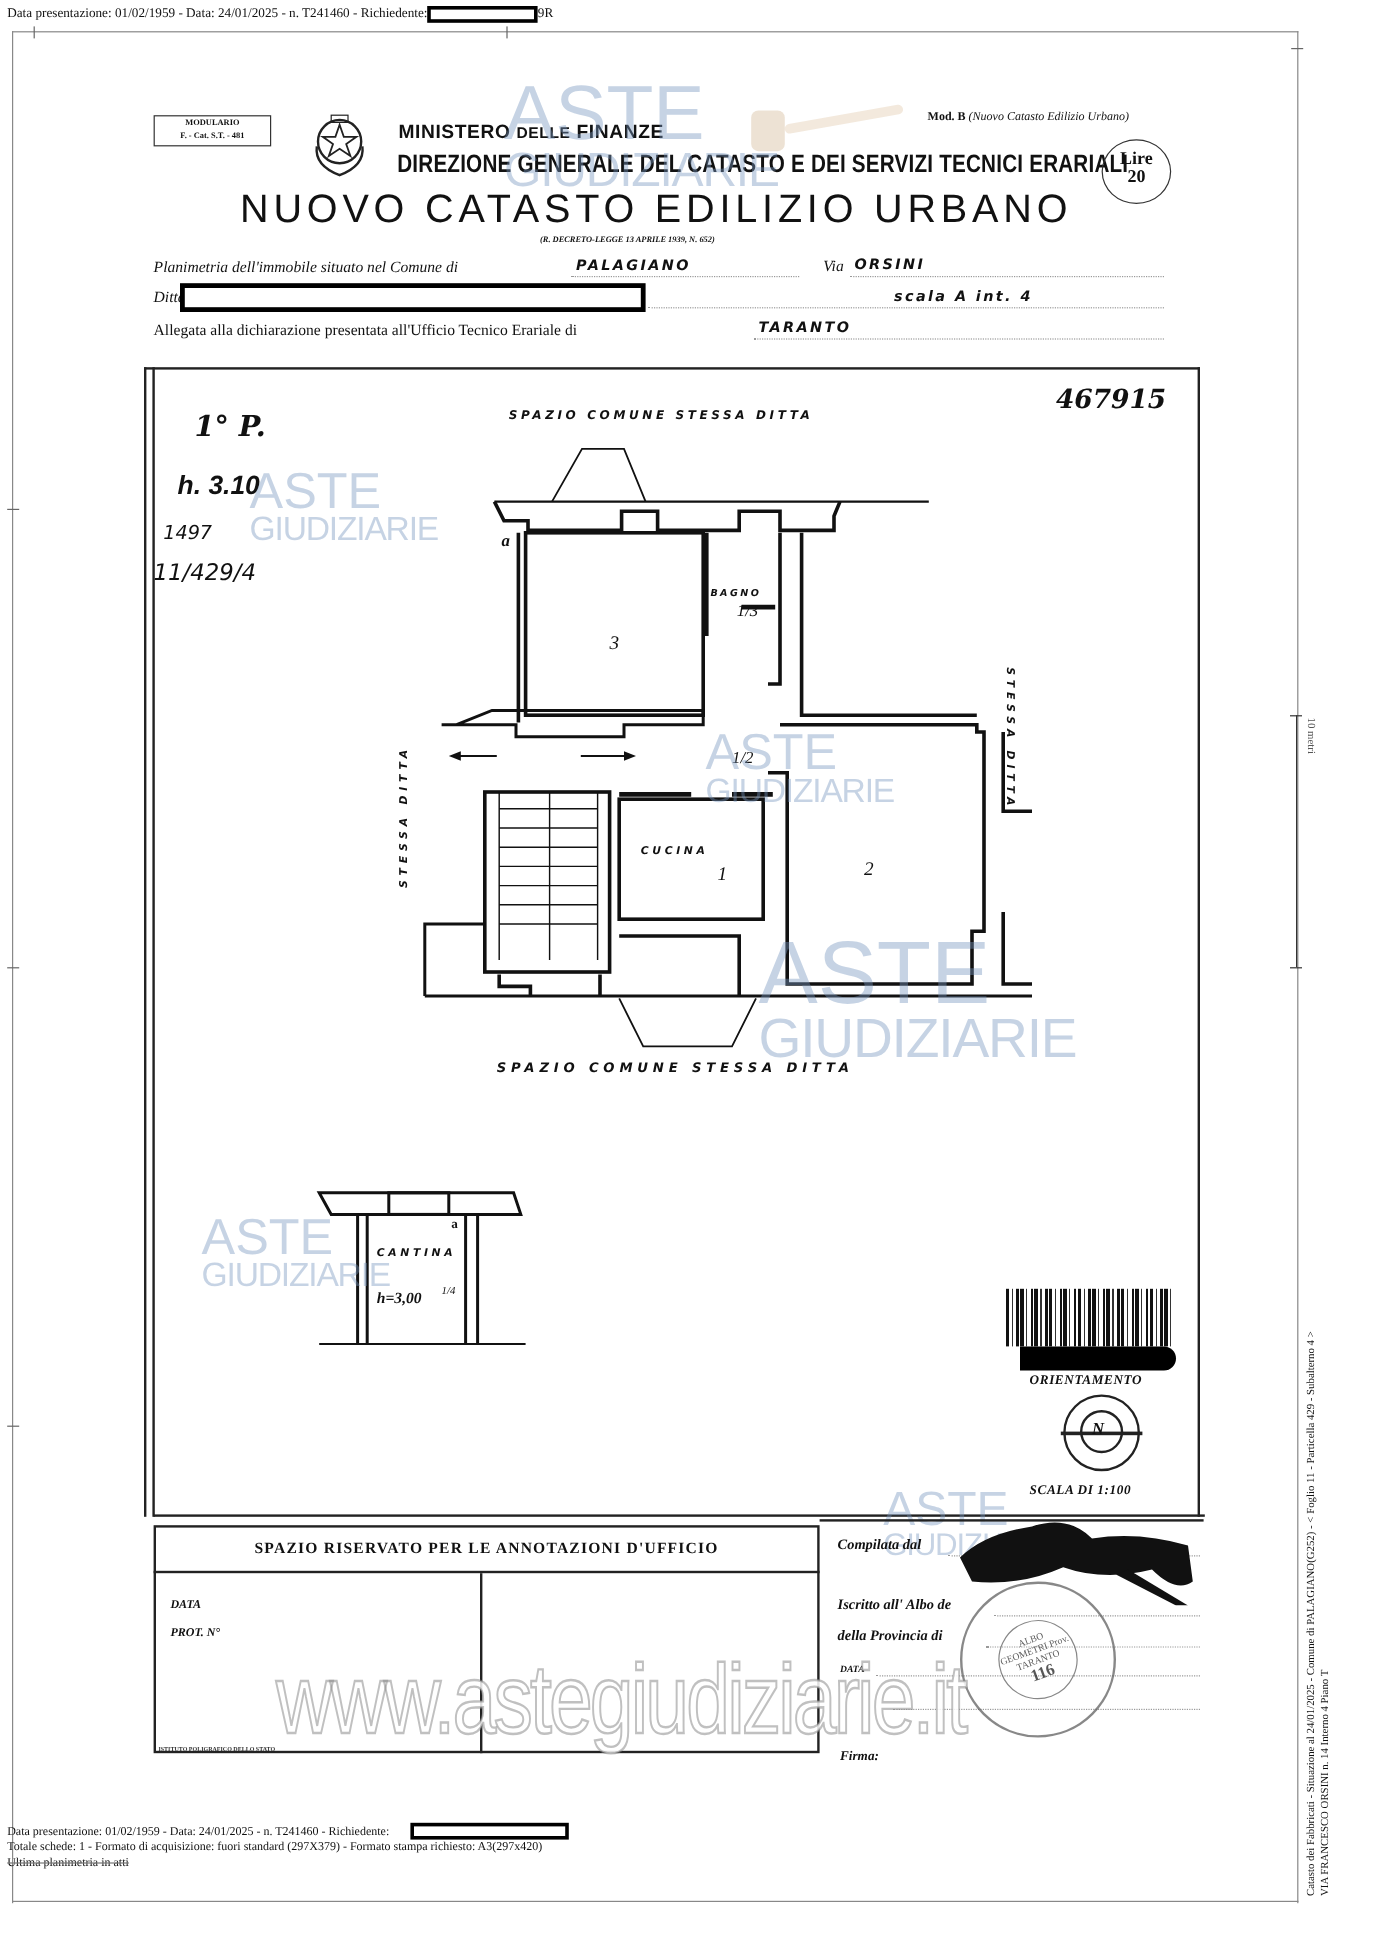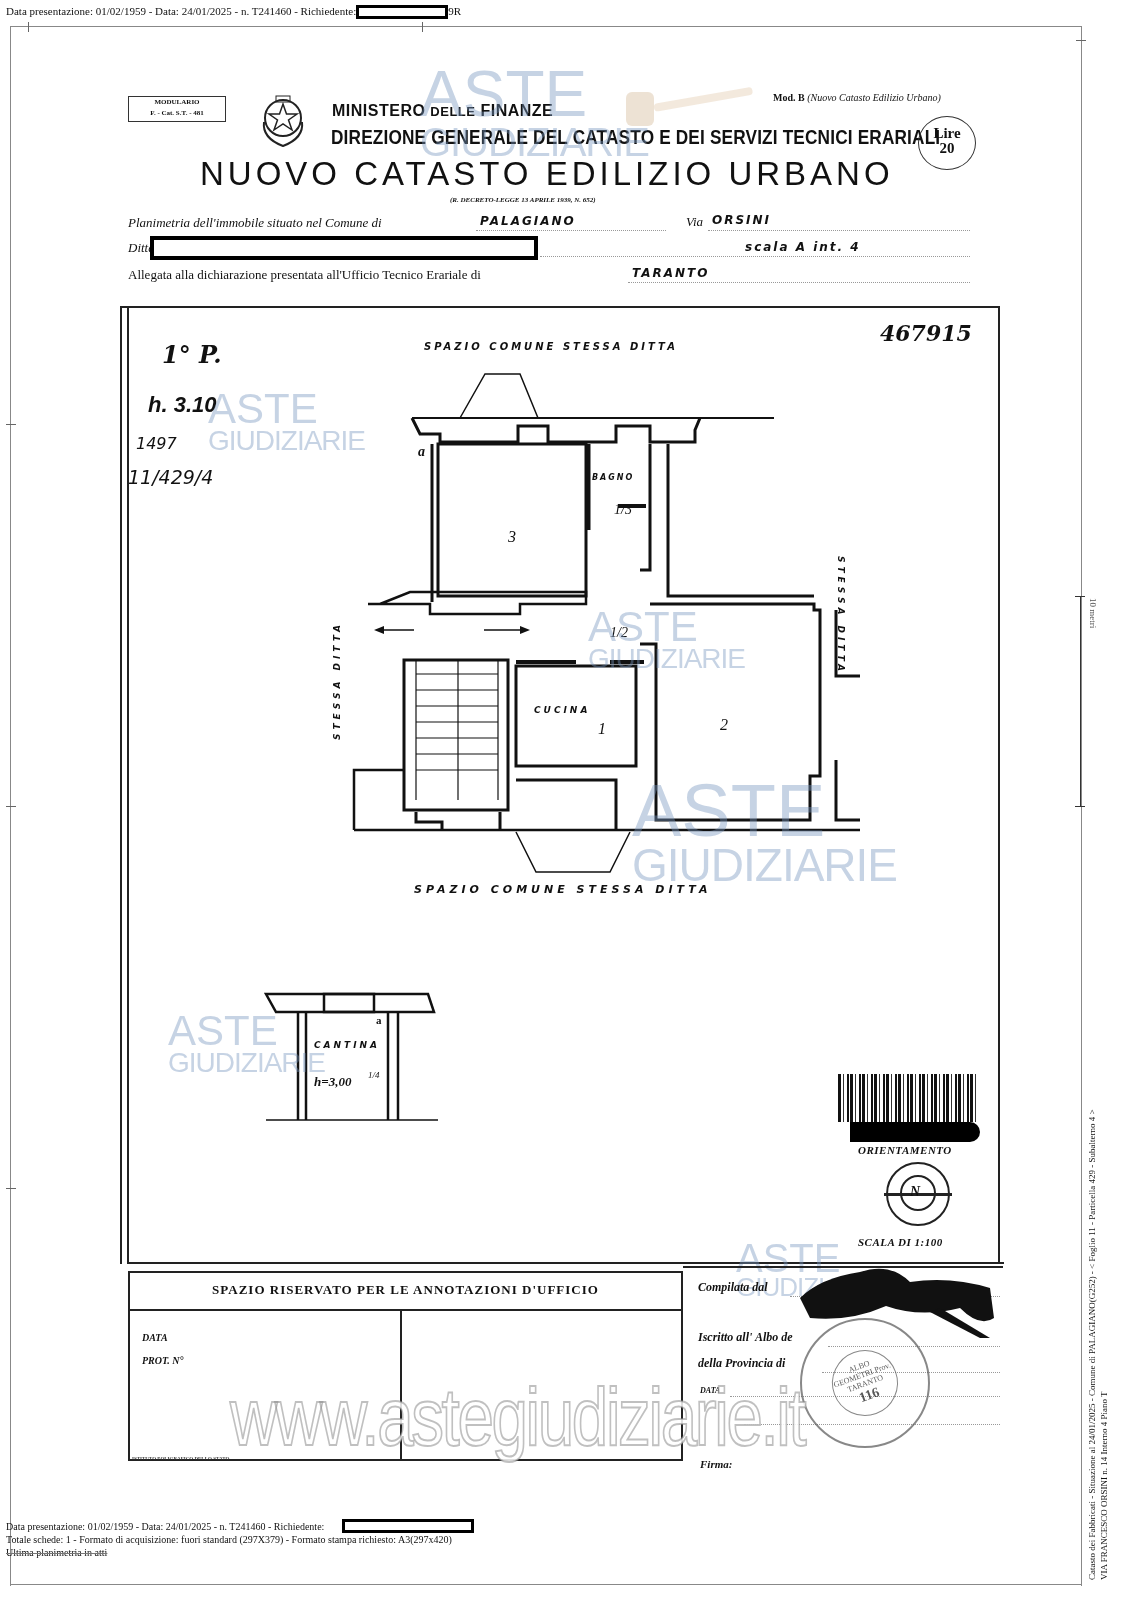--- a/index.html
+++ b/index.html
@@ -181,21 +181,21 @@
   </g>
 
   <path d="M14 470 L14 410 L64 410 M14 470 L520 470" stroke-width="2.5"></path>
   <path d="M76 452 L76 462 L102 462 L102 470 M160 452 L160 470"></path>
   <path d="M176 420 L276 420 L276 470"></path>
 
   <path d="M176 472 L196 512 L270 512 L290 472" stroke-width="1.5"></path>
 </svg>
 
 <div class="abs" style="left:508px;top:528px;font-size:16px;font-style:italic;">3</div>
-<div class="abs hand" style="left:592px;top:473px;font-size:8px;">BAGNO</div>
+<div class="abs hand" style="left:592px;top:490px;font-size:8px;">BAGNO</div>
 <div class="abs" style="left:614px;top:502px;font-size:14px;font-style:italic;">1/3</div>
 <div class="abs" style="left:610px;top:625px;font-size:14px;font-style:italic;">1/2</div>
 <div class="abs hand" style="left:534px;top:705px;font-size:9px;letter-spacing:3px;">CUCINA</div>
 <div class="abs" style="left:598px;top:720px;font-size:16px;font-style:italic;">1</div>
 <div class="abs" style="left:720px;top:716px;font-size:16px;font-style:italic;">2</div>
 <div class="abs" style="left:418px;top:444px;font-size:14px;font-weight:bold;font-style:italic;">a</div>
 
 <svg class="abs" style="left:262px;top:990px;" width="180" height="140" viewBox="0 0 180 140" fill="none" stroke="#111" stroke-width="2.5">
   <path d="M4 4 L166 4 L172 22 L14 22 Z"></path>
   <rect x="62" y="4" width="50" height="18"></rect>

